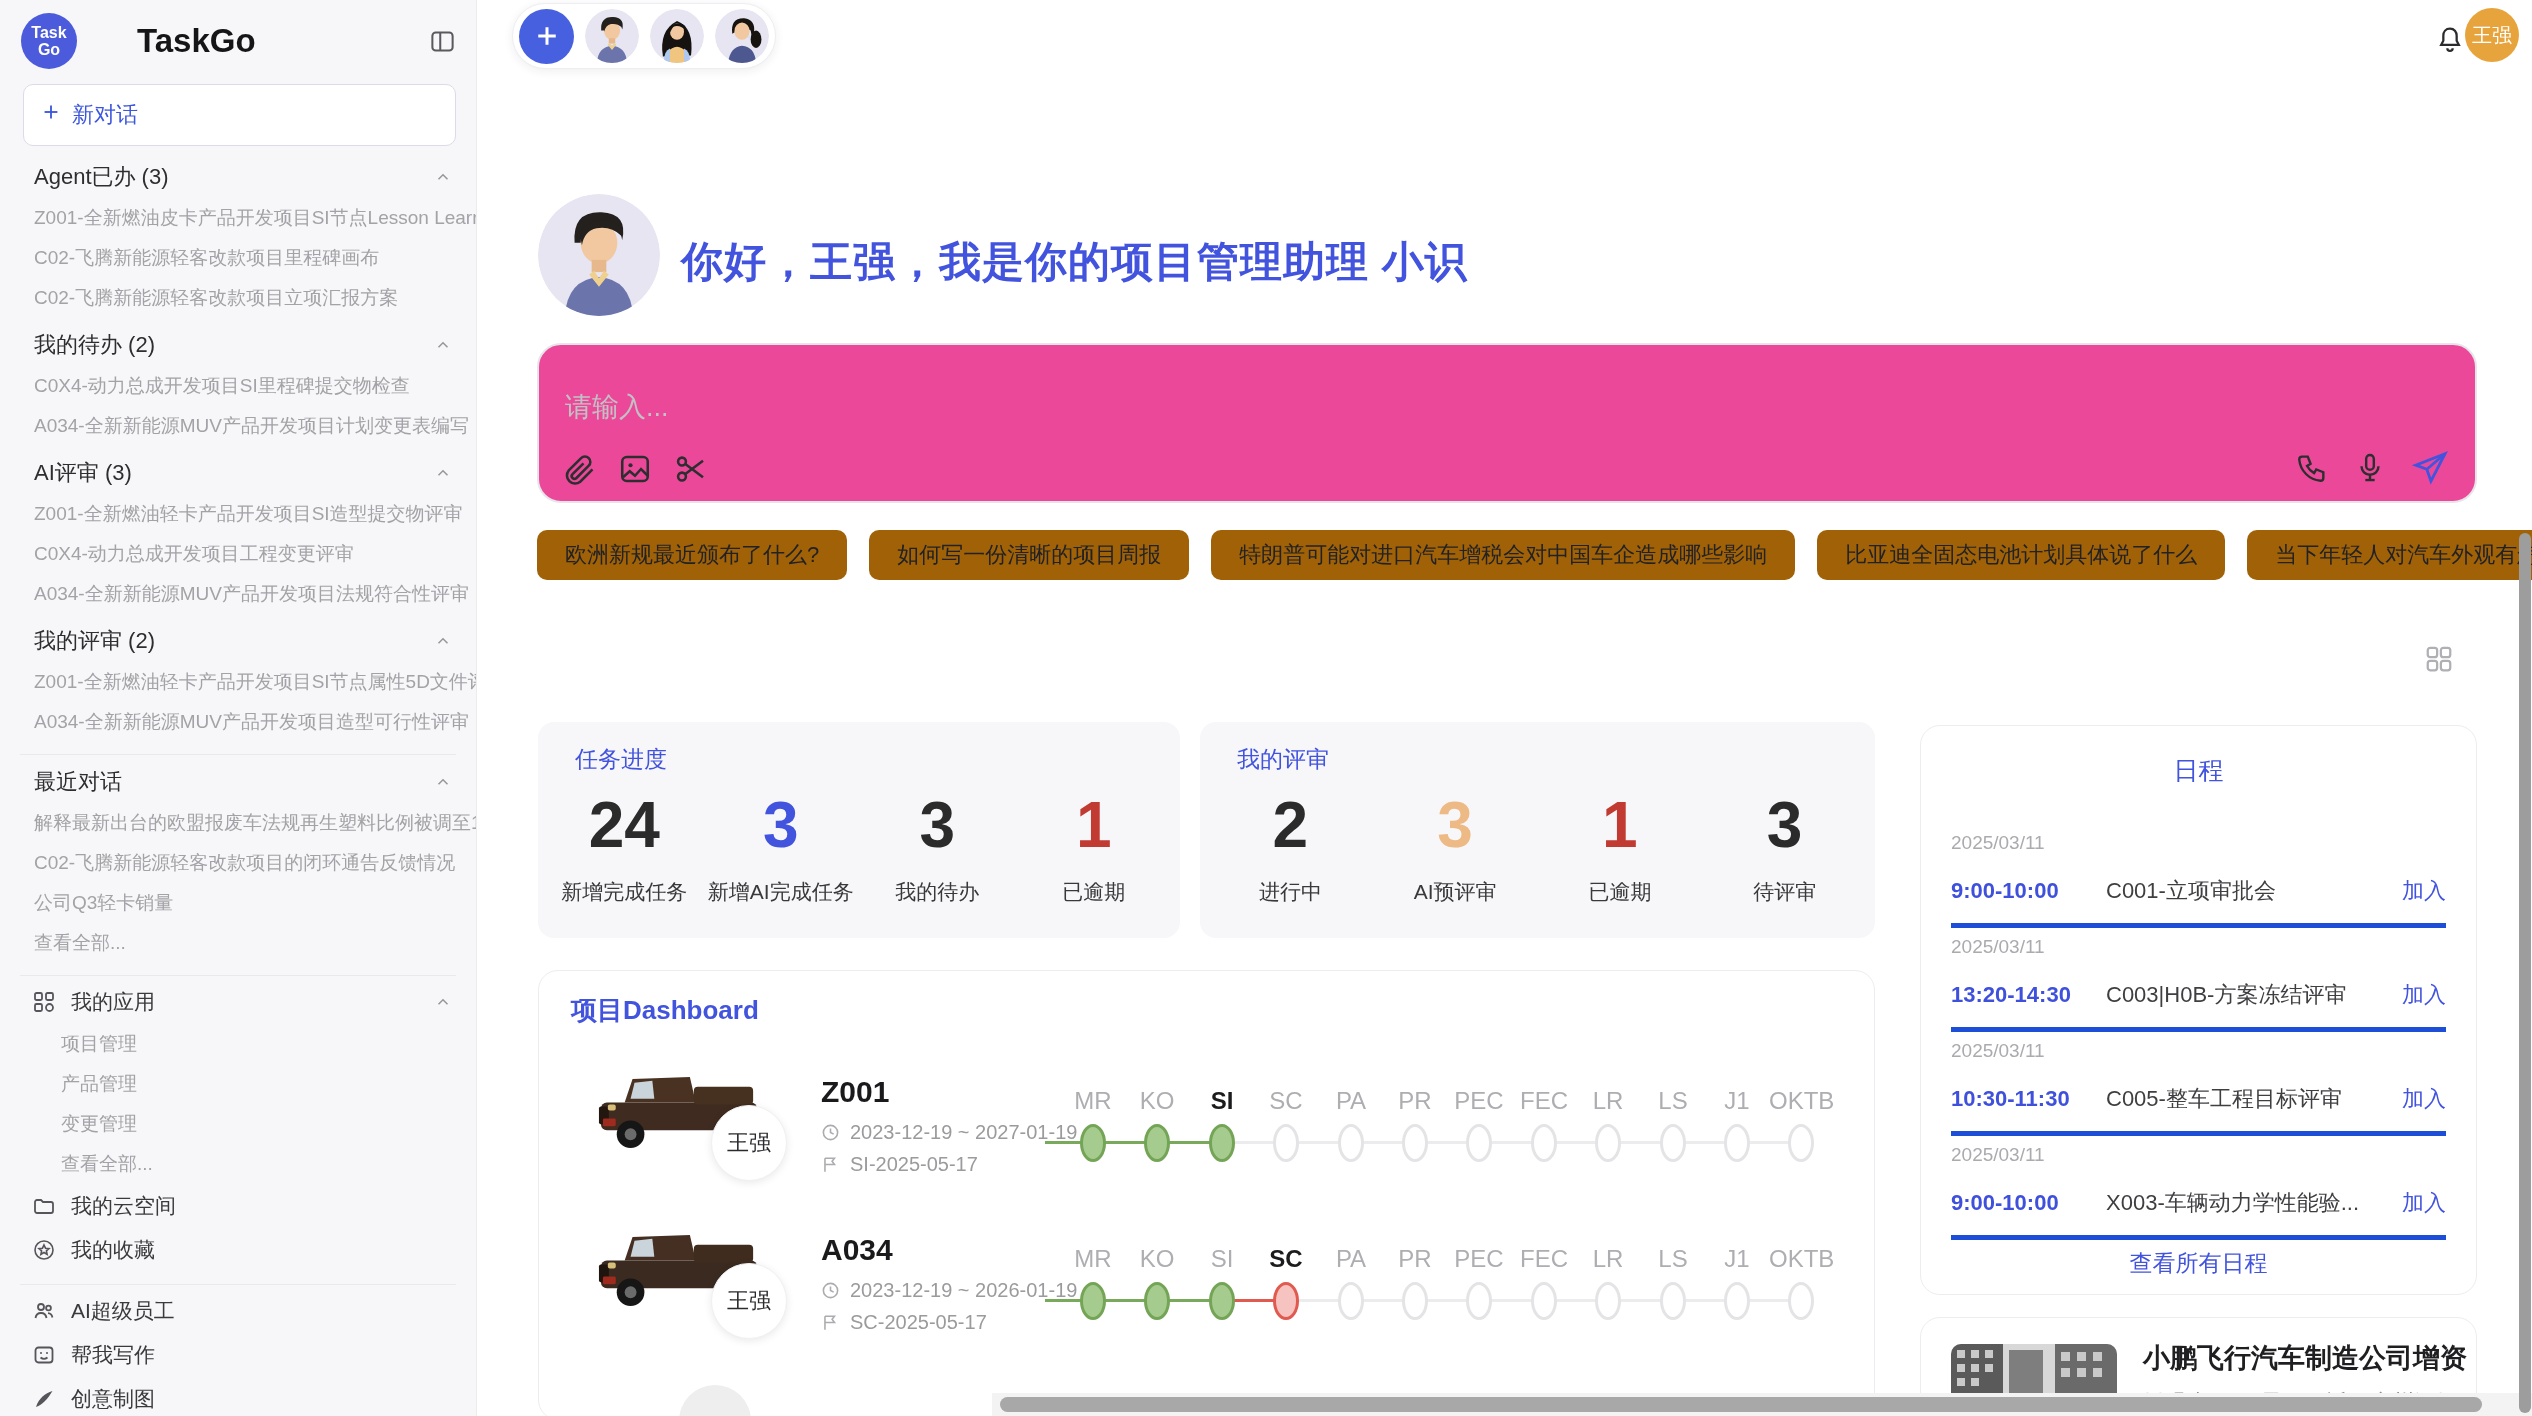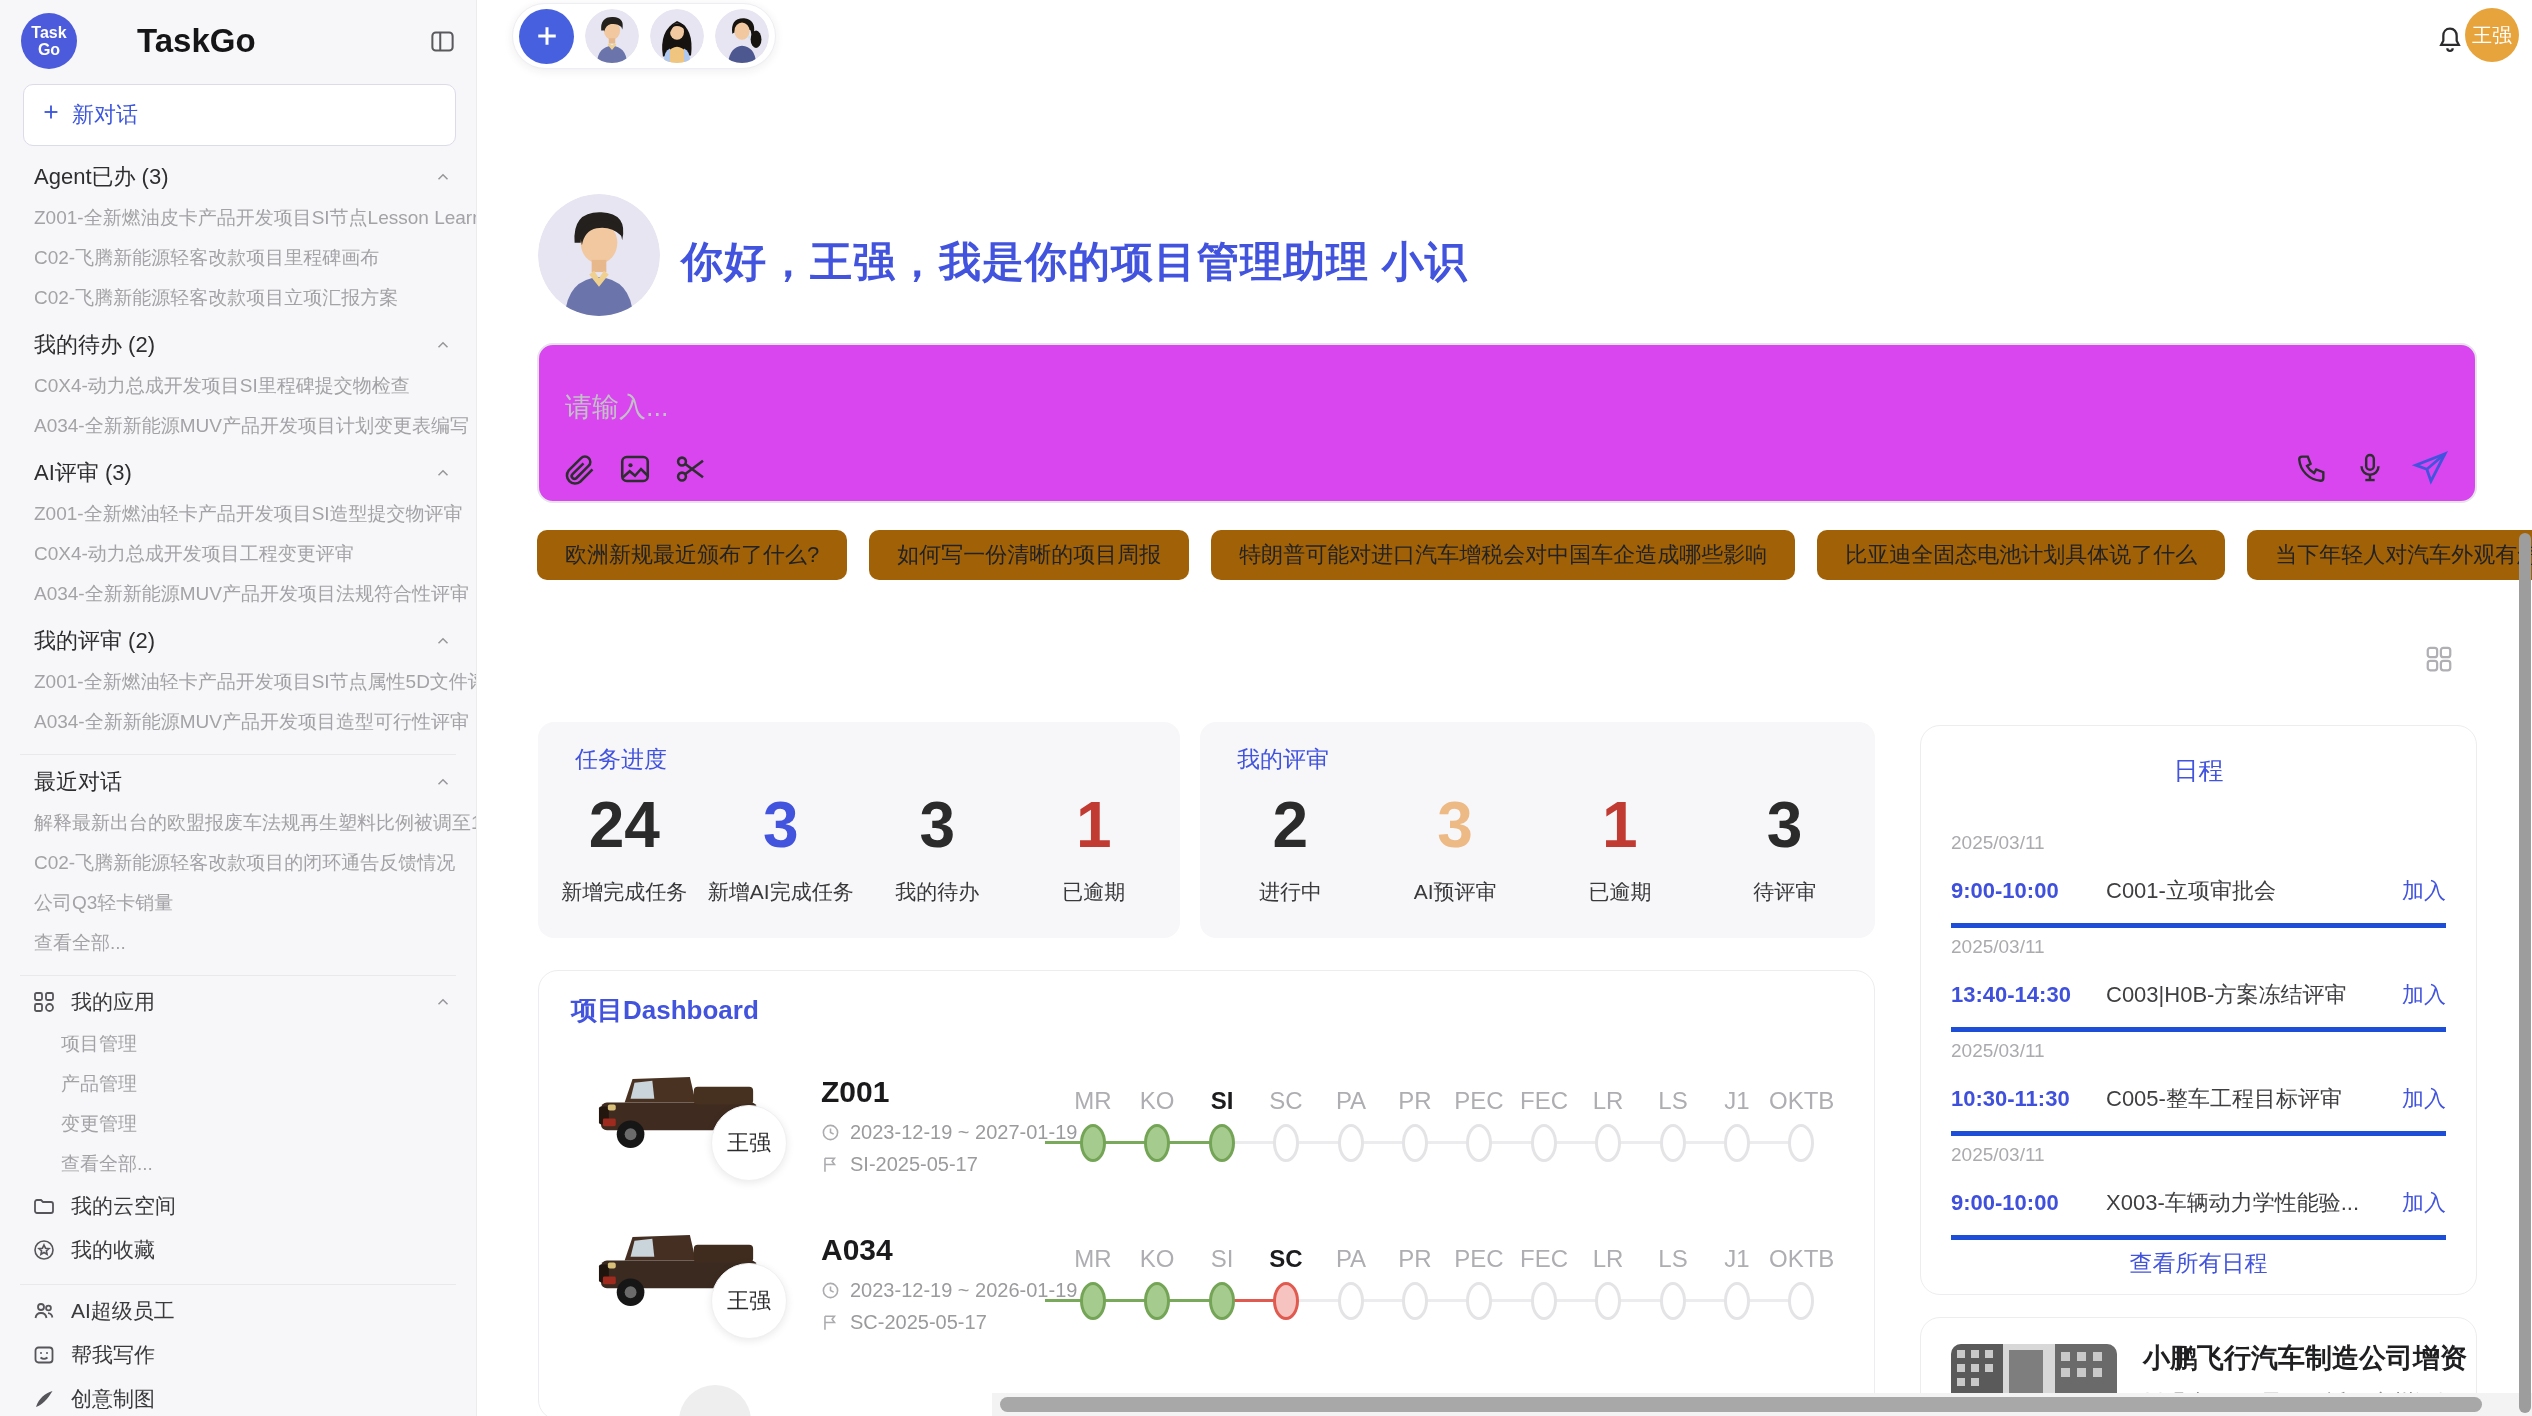--- a/index.html
+++ b/index.html
@@ -26,21 +26,21 @@
   .main{position:absolute;left:477px;top:0;width:2055px;height:1416px;background:#fff;}
   .pill{position:absolute;left:35px;top:3px;height:66px;border-radius:33px;background:#fff;border:1px solid #EEEEF2;box-shadow:0 2px 10px rgba(40,40,60,.08);display:flex;align-items:center;padding:0 6px;gap:11px;}
   .plus-btn{width:55px;height:55px;border-radius:50%;background:#4760DF;color:#fff;display:flex;align-items:center;justify-content:center;cursor:pointer;}
   .pav{width:54px;height:54px;border-radius:50%;overflow:hidden;cursor:pointer;flex:0 0 auto;}
   .bell{position:absolute;right:66px;top:24px;color:#2B2B2E;cursor:pointer;}
   .user-chip{position:absolute;right:13px;top:8px;width:54px;height:54px;border-radius:50%;background:#E8A43C;color:#fff;font-size:20px;display:flex;align-items:center;justify-content:center;cursor:pointer;}
 
   .hero-avatar{position:absolute;left:61px;top:194px;width:122px;height:122px;border-radius:50%;overflow:hidden;}
   .greeting{position:absolute;left:204px;top:234px;font-size:42px;font-weight:800;color:#4254DE;letter-spacing:1px;}
 
-  .input-box{position:absolute;left:60px;top:343px;width:1940px;height:160px;border:2px solid #E5E5EA;border-radius:16px;background:#d946ef;}
+  .input-box{position:absolute;left:60px;top:343px;width:1940px;height:160px;border:2px solid #E5E5EA;border-radius:24px;background:#ec4899;}
   .input-box textarea{position:absolute;left:26px;top:44px;width:1400px;height:48px;border:none;outline:none;resize:none;font-size:27px;font-family:inherit;color:#333;background:transparent;}
   .input-box textarea::placeholder{color:#C2C2C6;}
   .in-left{position:absolute;left:22px;bottom:14px;display:flex;gap:20px;color:#2E2E31;}
   .in-right{position:absolute;right:26px;bottom:14px;display:flex;gap:24px;align-items:center;color:#2E2E31;}
   .ic-btn{display:flex;cursor:pointer;}
   .send{color:#4254DE;}
 
   .chips{position:absolute;left:60px;top:530px;right:55px;display:flex;gap:22px;}
   .chip{height:50px;line-height:50px;padding:0 28px;border-radius:10px;background:#a16207;font-size:22px;color:#222225;white-space:nowrap;cursor:pointer;}
 
@@ -604,21 +604,21 @@
         <div class="d">2025/03/11</div>
         <div class="row">
           <div class="t">9:00-10:00</div>
           <div class="n">C001-立项审批会</div>
           <div class="join">加入</div>
         </div>
       </div>
       <div class="ev e2">
         <div class="d">2025/03/11</div>
         <div class="row">
-          <div class="t">13:40-14:30</div>
+          <div class="t">13:20-14:30</div>
           <div class="n">C003|H0B-方案冻结评审</div>
           <div class="join">加入</div>
         </div>
       </div>
       <div class="ev e3">
         <div class="d">2025/03/11</div>
         <div class="row">
           <div class="t">10:30-11:30</div>
           <div class="n">C005-整车工程目标评审</div>
           <div class="join">加入</div>

